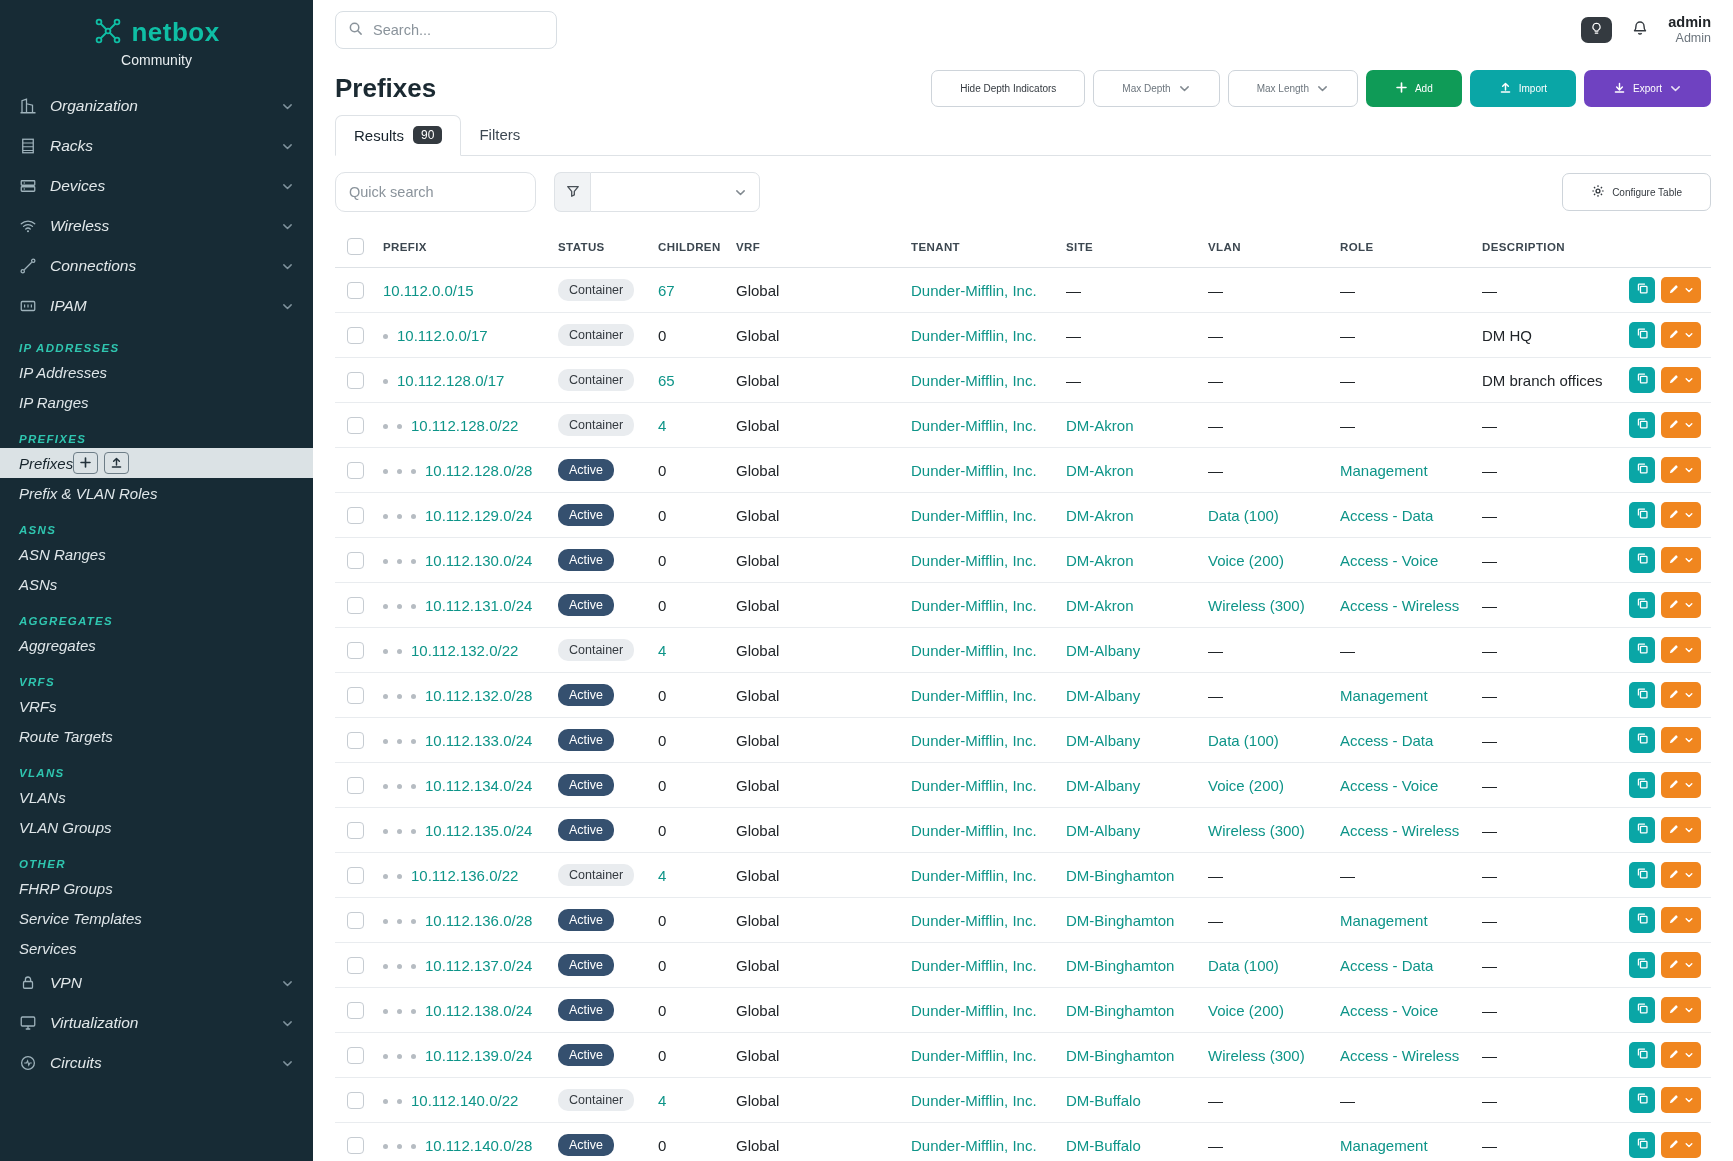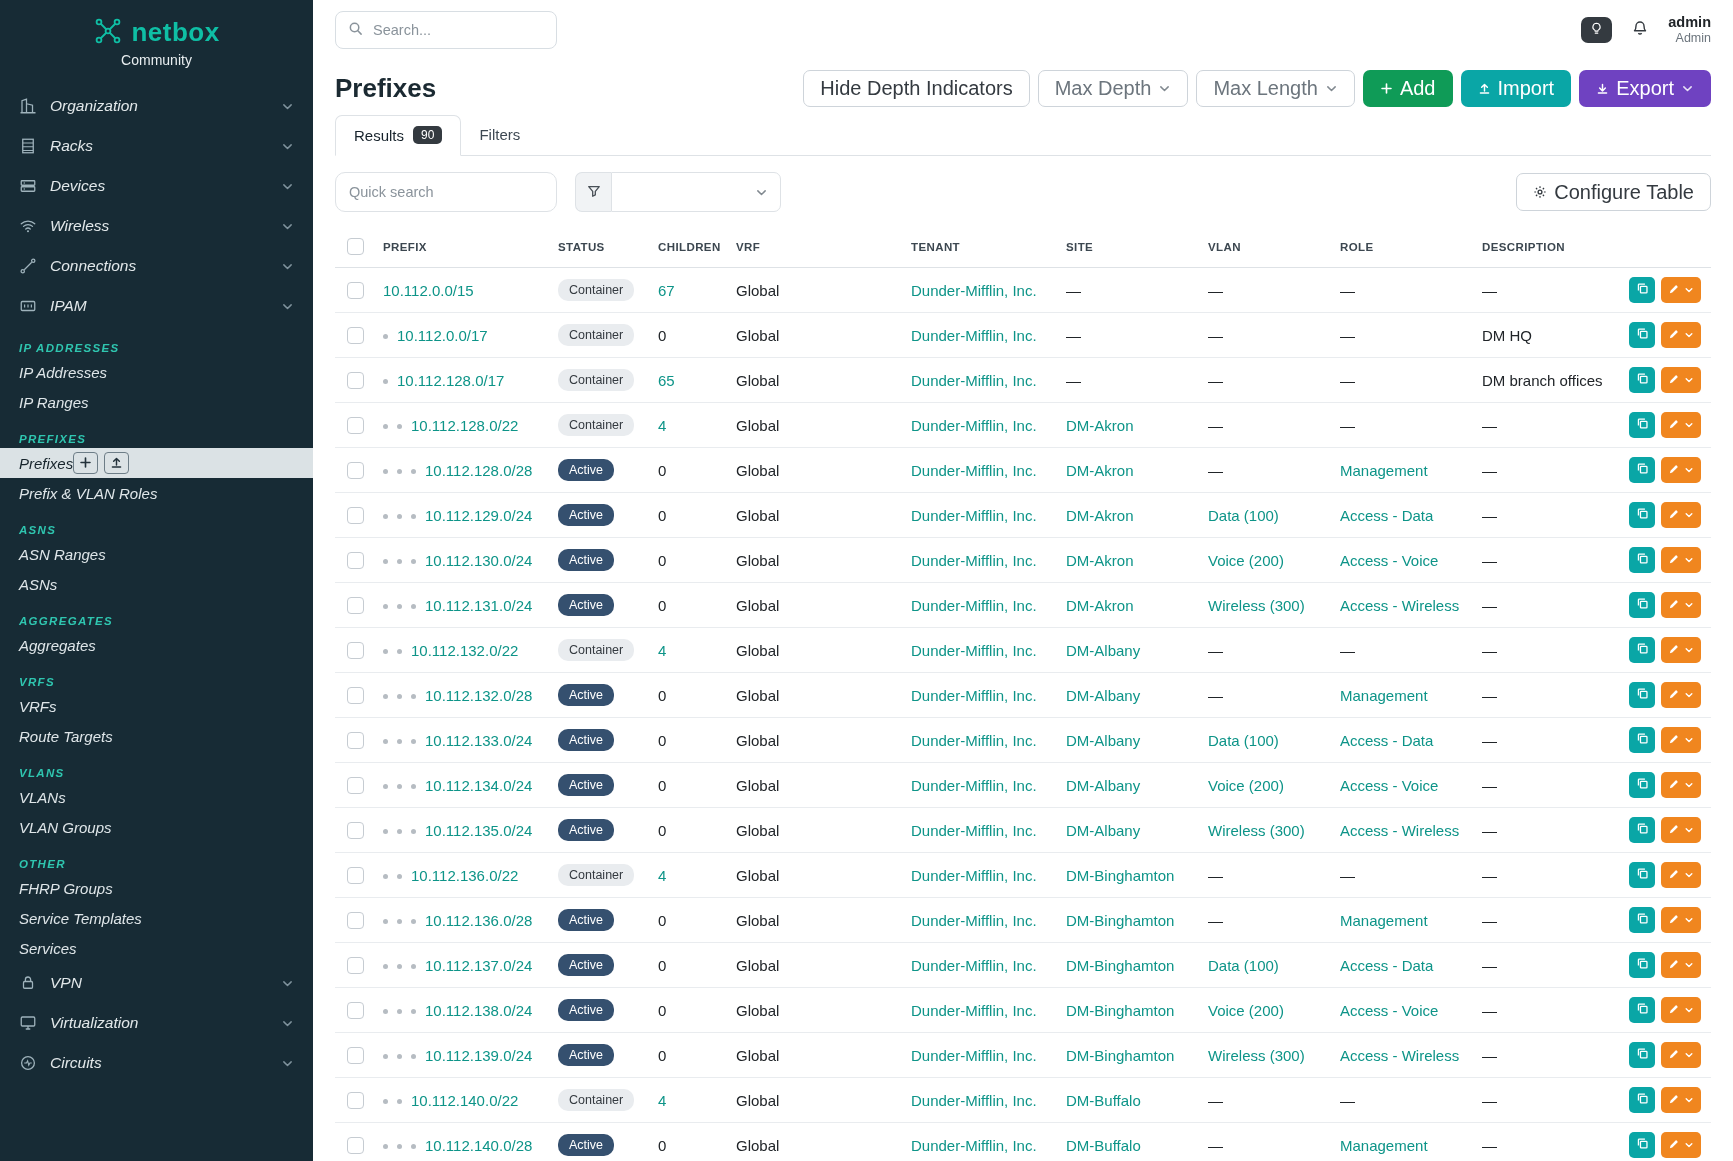--- a/index.html
+++ b/index.html
@@ -38,35 +38,35 @@
   .topbar-right { display:flex; align-items:center; gap:20px; }
   .bulb-btn { width:31px; height:26px; background:#343a40; border:none; border-radius:7px; color:#fff; display:flex; align-items:center; justify-content:center; cursor:pointer; }
   .bell-btn { background:none; border:none; color:#343a40; display:flex; cursor:pointer; }
   .user-block { text-align:right; line-height:1.2; cursor:pointer; }
   .user-name { font-weight:bold; font-size:14.5px; color:#212529; }
   .user-role { font-size:12.5px; color:#6c757d; }
   .content { padding:4px 22px 0; flex:1; display:flex; flex-direction:column; overflow:hidden; }
   .page-head { display:flex; align-items:center; margin:6px 0 8px; }
   .page-title { font-size:26px; font-weight:bold; color:#1b2a32; }
   .head-actions { margin-left:auto; display:flex; gap:8px; align-items:center; }
-  .btn { display:inline-flex; align-items:center; gap:7px; height:37px; padding:0 16px; border-radius:7px; font-size:20px; border:1px solid transparent; cursor:pointer; background:#fff; font-family:inherit; white-space:nowrap; }
+  .btn { display:inline-flex; align-items:center; gap:7px; height:37px; padding:0 28px; border-radius:7px; font-size:10px; border:1px solid transparent; cursor:pointer; background:#fff; font-family:inherit; white-space:nowrap; }
   .btn-outline { border-color:#ced4da; color:#343a40; }
   .btn-outline-muted { border-color:#ced4da; color:#6c757d; }
   .btn-green { background:var(--add-green); color:#fff; }
   .btn-teal { background:var(--import-teal); color:#fff; }
   .btn-purple { background:var(--export-purple); color:#fff; }
   .chev { display:flex; opacity:.85; }
   
   .tabs { display:flex; border-bottom:1px solid #dee2e6; }
   .tab { padding:10px 18px 11px; font-size:15px; color:#3d4852; display:flex; gap:9px; align-items:center; cursor:pointer; }
   .tab.active { border:1px solid #dee2e6; border-bottom:1px solid #fff; border-radius:7px 7px 0 0; margin-bottom:-1px; color:#16222b; }
   .tab-badge { background:#343a40; color:#fff; font-size:12px; padding:2px 8px; border-radius:5px; }
   
   .controls { display:flex; align-items:center; margin:16px 0 8px; }
-  .quick-search { width:222px; height:40px; border:1px solid #dee2e6; border-radius:10px; padding:0 13px; font-size:14.5px; color:#212529; outline:none; font-family:inherit; }
+  .quick-search { width:201px; height:40px; border:1px solid #dee2e6; border-radius:10px; padding:0 13px; font-size:14.5px; color:#212529; outline:none; font-family:inherit; }
   .quick-search::placeholder { color:#8a939b; }
   .filter-group { display:flex; margin-left:18px; }
   .filter-btn { width:36px; height:40px; border:1px solid #dee2e6; border-right:none; border-radius:7px 0 0 7px; background:#f1f3f5; color:#495057; display:flex; align-items:center; justify-content:center; cursor:pointer; }
   .filter-select { width:170px; height:40px; border:1px solid #dee2e6; border-radius:0 7px 7px 0; background:#fff; display:flex; align-items:center; justify-content:flex-end; padding:0 12px; color:#6c757d; cursor:pointer; }
   .configure { margin-left:auto; height:38px; }
   
   .table-wrap { flex:1; overflow:hidden; margin-top:2px; }
   table { width:100%; border-collapse:collapse; table-layout:fixed; }
   thead th { font-size:11.5px; letter-spacing:.4px; color:#3c4750; text-transform:uppercase; text-align:left; padding:16px 10px 12px; border-bottom:1px solid #dee2e6; font-weight:bold; white-space:nowrap; }
   tbody td { padding:0 10px; height:45px; border-bottom:1px solid #e9ecef; font-size:15px; color:#212529; vertical-align:middle; white-space:nowrap; }

